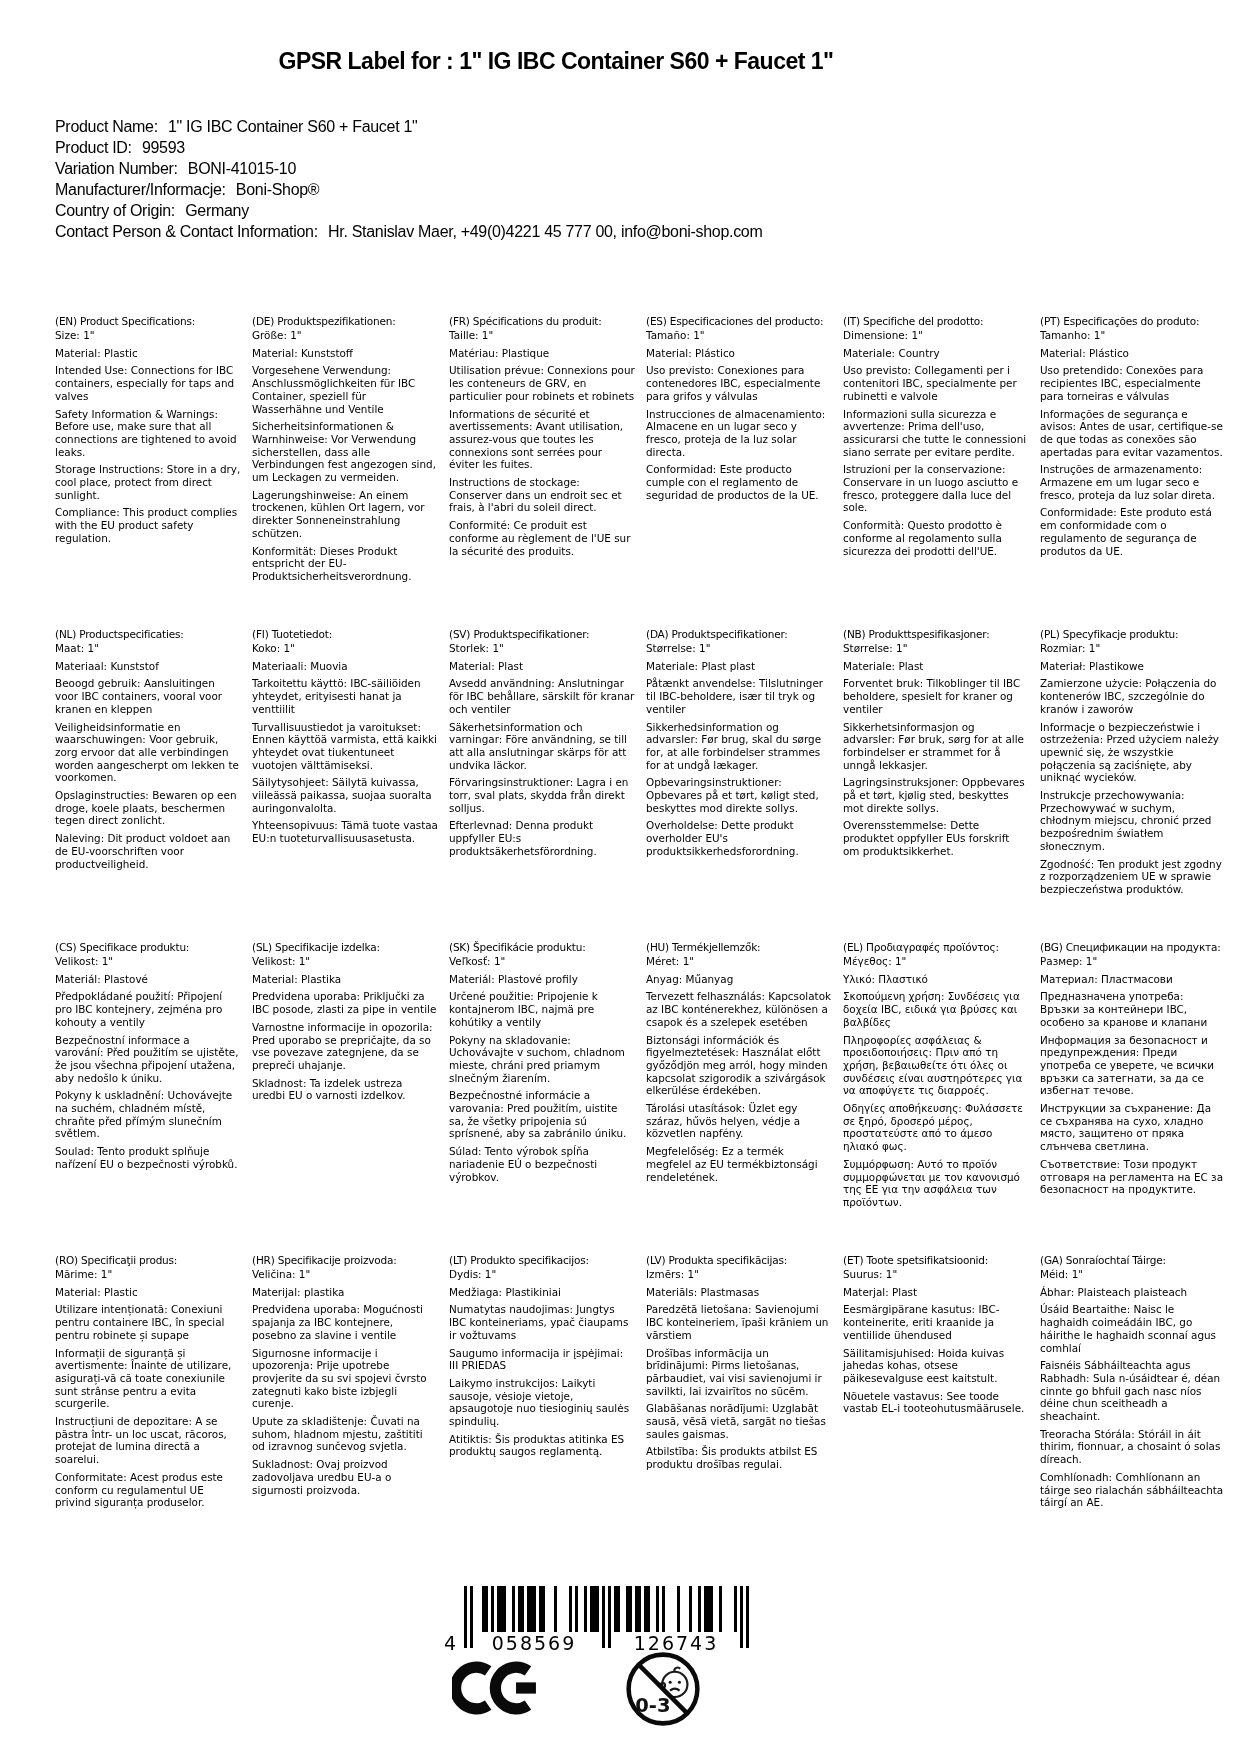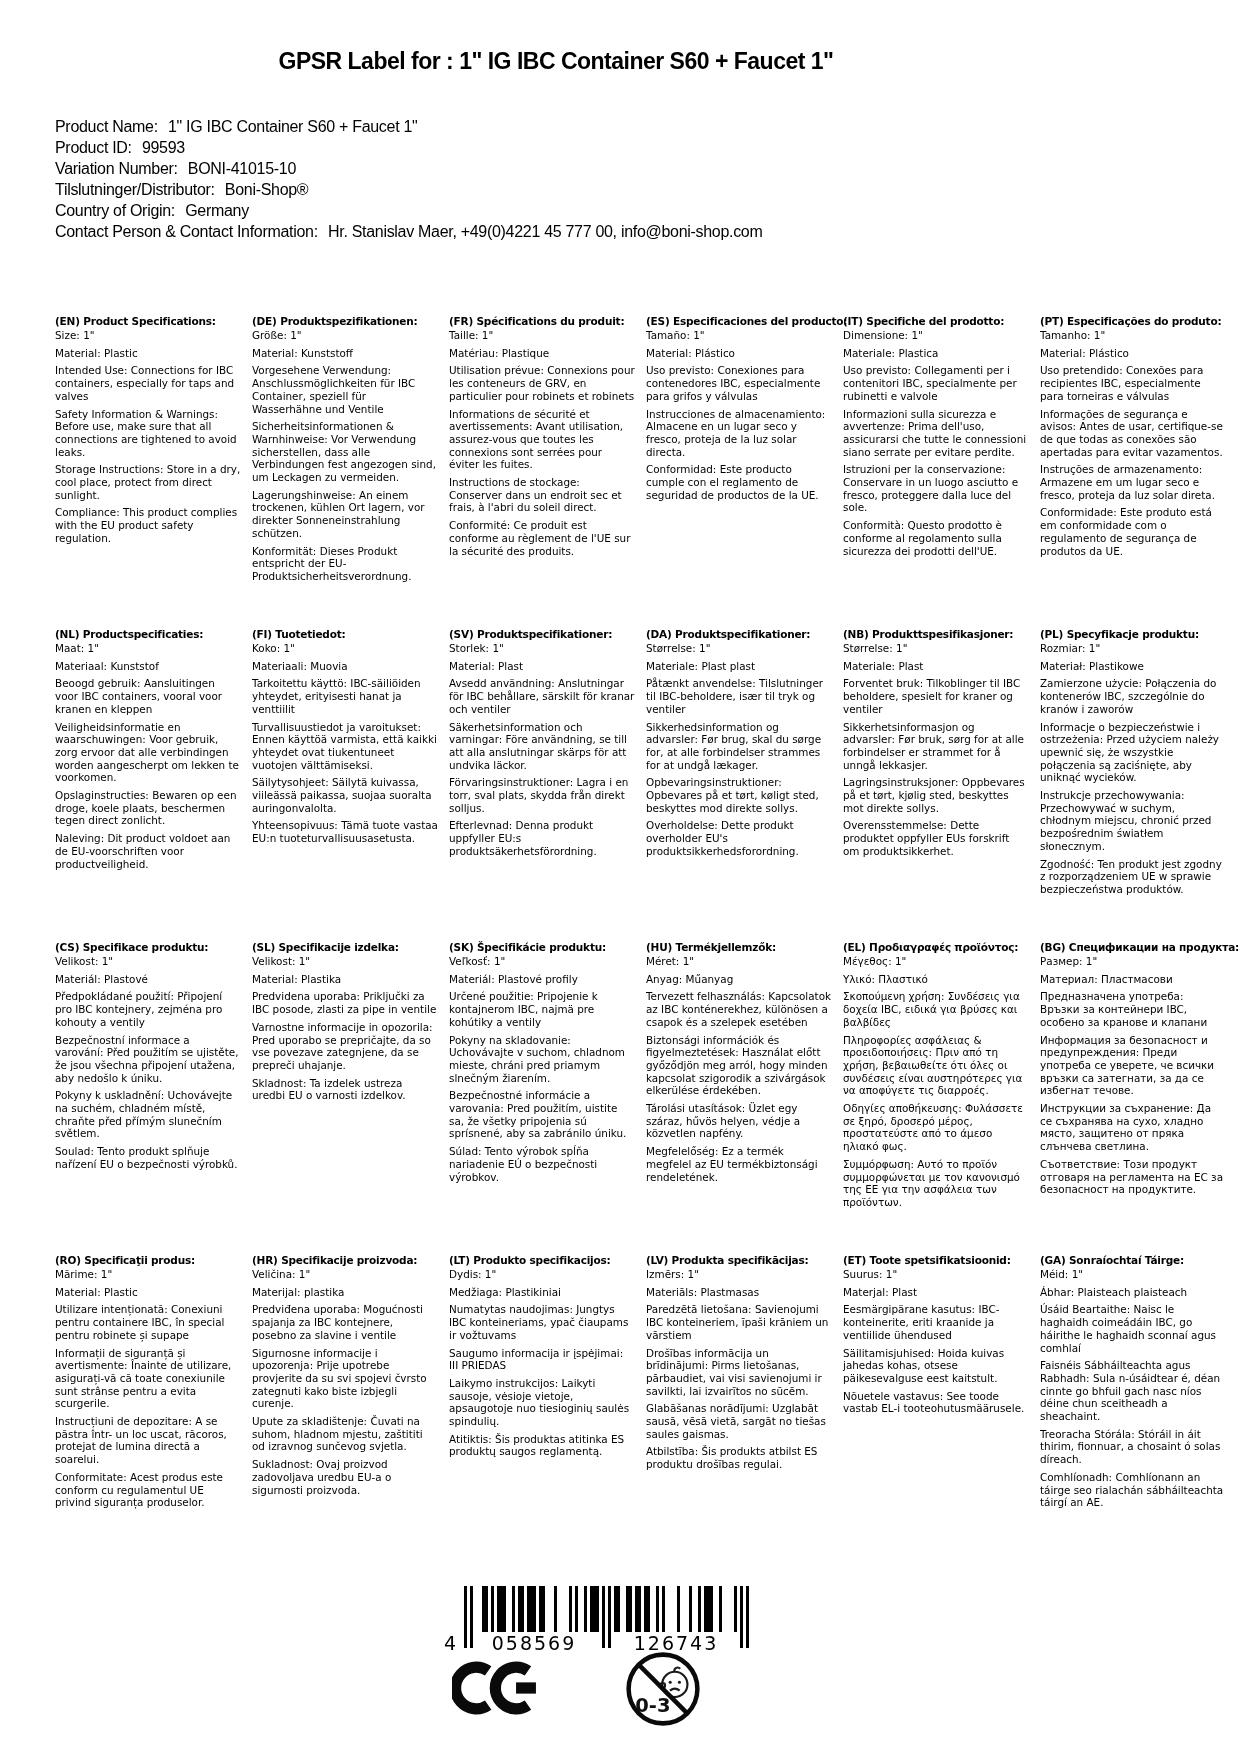--- a/index.html
+++ b/index.html
@@ -27,21 +27,21 @@
   .spec-grid {
     position: absolute; left: 55px; top: 315px;
     display: grid;
     grid-template-columns: repeat(6, 186px);
     column-gap: 11px;
     grid-auto-rows: 313px;
     align-items: start;
   }
   .spec-block { width: 186px; overflow: visible; }
   .spec-heading {
-    font-weight: bold; font-size: 10.5px; letter-spacing: -0.2px;
+    font-weight: normal; font-size: 10.5px; letter-spacing: -0.2px;
     white-space: nowrap; line-height: 13px; margin: 0 0 1px 0;
   }
   .spec-par {
     font-size: 10.4px; line-height: 12.7px;
     margin: 0 0 5px 0;
   }
   .barcode { position: absolute; left: 440px; top: 1586px; }
   .barcode svg { display: block; }
   .barcode text {
     font-family: "DejaVu Sans", sans-serif;
@@ -69,21 +69,21 @@
     <span class="info-label">Product ID:</span>
     <span class="info-value">99593</span>
   </div>
 
   <div class="info-row">
     <span class="info-label">Variation Number:</span>
     <span class="info-value">BONI-41015-10</span>
   </div>
 
   <div class="info-row">
-    <span class="info-label">Tilslutninger/Distributor:</span>
+    <span class="info-label">Manufacturer/Informacje:</span>
     <span class="info-value">Boni-Shop®</span>
   </div>
 
   <div class="info-row">
     <span class="info-label">Country of Origin:</span>
     <span class="info-value">Germany</span>
   </div>
 
   <div class="info-row">
     <span class="info-label">Contact Person &amp; Contact Information:</span>
@@ -127,21 +127,21 @@
   <p class="spec-par">Tamaño: 1"</p>
       <p class="spec-par">Material: Plástico</p>
       <p class="spec-par">Uso previsto: Conexiones para contenedores IBC, especialmente para grifos y válvulas</p>
       <p class="spec-par">Instrucciones de almacenamiento: Almacene en un lugar seco y fresco, proteja de la luz solar directa.</p>
       <p class="spec-par">Conformidad: Este producto cumple con el reglamento de seguridad de productos de la UE.</p>
     </div>
 
   <div class="spec-block">
     <div class="spec-heading">(IT) Specifiche del prodotto:</div>
   <p class="spec-par">Dimensione: 1"</p>
-      <p class="spec-par">Materiale: Plastica</p>
+      <p class="spec-par">Materiale: Country</p>
       <p class="spec-par">Uso previsto: Collegamenti per i contenitori IBC, specialmente per rubinetti e valvole</p>
       <p class="spec-par">Informazioni sulla sicurezza e avvertenze: Prima dell'uso, assicurarsi che tutte le connessioni siano serrate per evitare perdite.</p>
       <p class="spec-par">Istruzioni per la conservazione: Conservare in un luogo asciutto e fresco, proteggere dalla luce del sole.</p>
       <p class="spec-par">Conformità: Questo prodotto è conforme al regolamento sulla sicurezza dei prodotti dell'UE.</p>
     </div>
 
   <div class="spec-block">
     <div class="spec-heading">(PT) Especificações do produto:</div>
   <p class="spec-par">Tamanho: 1"</p>
       <p class="spec-par">Material: Plástico</p>

